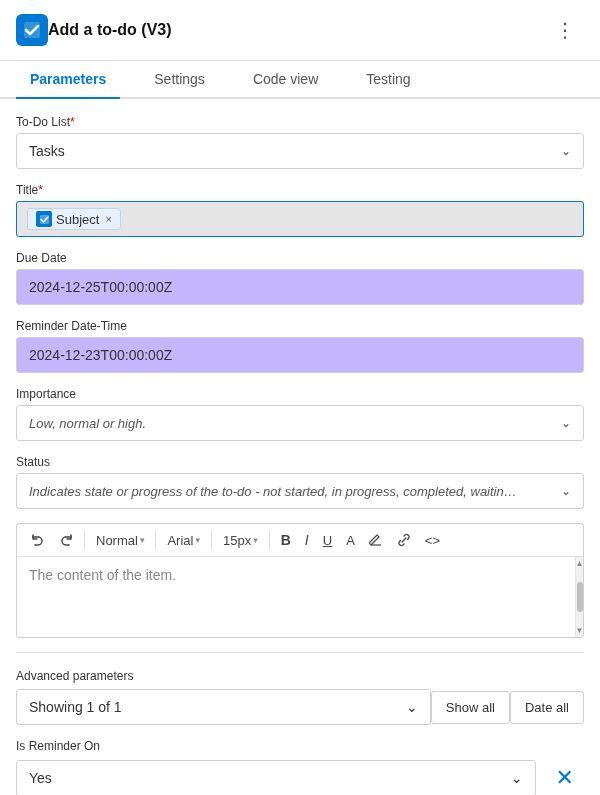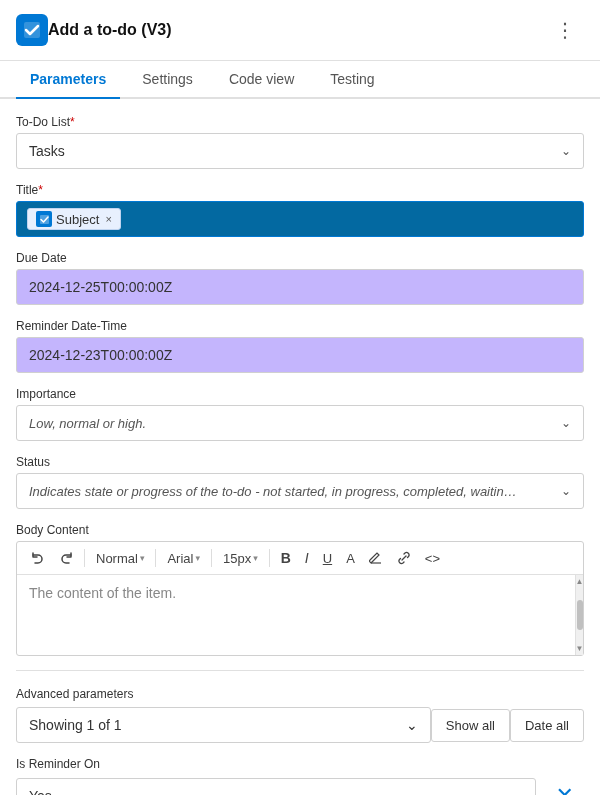--- a/index.html
+++ b/index.html
@@ -49,21 +49,21 @@
       cursor: pointer;
       padding: 4px 8px;
       letter-spacing: 1px;
     }
 
     
     .tabs {
       display: flex;
       border-bottom: 2px solid #e0e0e0;
       padding: 0 16px;
-      gap: 8px;
+      gap: 20px;
     }
     .tab {
       padding: 10px 14px;
       font-size: 14px;
       color: #555;
       cursor: pointer;
       border-bottom: 2px solid transparent;
       margin-bottom: -2px;
       white-space: nowrap;
     }
@@ -131,21 +131,21 @@
     }
 
     
     .title-field {
       width: 100%;
       border: 1px solid #0078d4;
       border-radius: 3px;
       padding: 6px 10px;
       font-size: 14px;
       color: #333;
-      background: #0369a1;
+      background: #e5e5e5;
       min-height: 36px;
       display: flex;
       align-items: center;
       gap: 6px;
     }
     .subject-tag {
       display: inline-flex;
       align-items: center;
       gap: 4px;
       background: #e8f0fe;
@@ -409,21 +409,20 @@
 
   <div class="form-group">
     <label class="form-label">Status</label>
     <div class="form-select">
       <span class="placeholder" style="overflow:hidden;text-overflow:ellipsis;white-space:nowrap;max-width:490px;display:block;">Indicates state or progress of the to-do - not started, in progress, completed, waiting o...</span>
       <span class="chevron" style="flex-shrink:0;">⌄</span>
     </div>
   </div>
 
   <div class="form-group">
-    <label class="form-label">Body Content</label>
     <div class="editor-container">
       <div class="editor-toolbar">
         <button class="toolbar-btn" title="Undo">
           <svg width="14" height="14" viewBox="0 0 14 14" fill="none">
               <path d="M2 4h5a4 4 0 1 1 0 8H4" stroke="#444" stroke-width="1.5" stroke-linecap="round"></path>
               <polyline points="2,2 2,6 6,6" stroke="#444" stroke-width="1.5" stroke-linecap="round" stroke-linejoin="round"></polyline>
             </svg>
         </button>
         <button class="toolbar-btn" title="Redo">
           <svg width="14" height="14" viewBox="0 0 14 14" fill="none">

